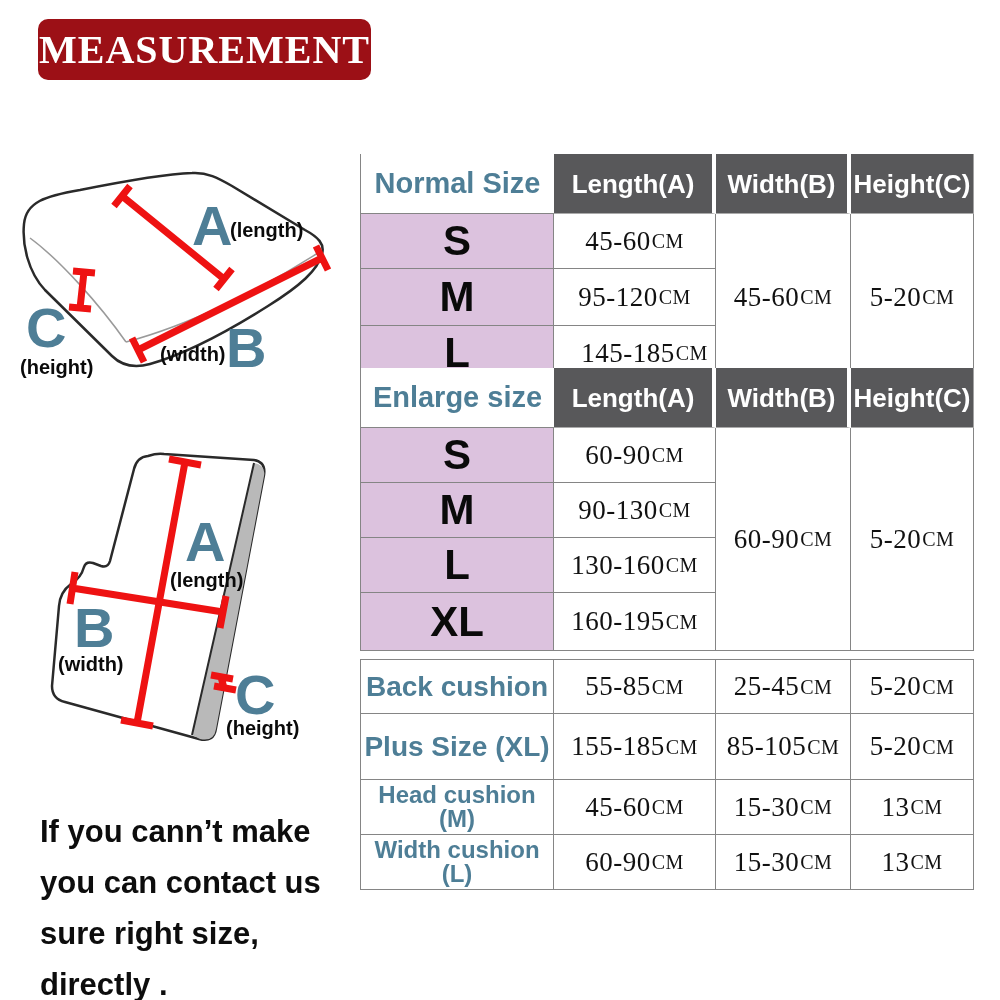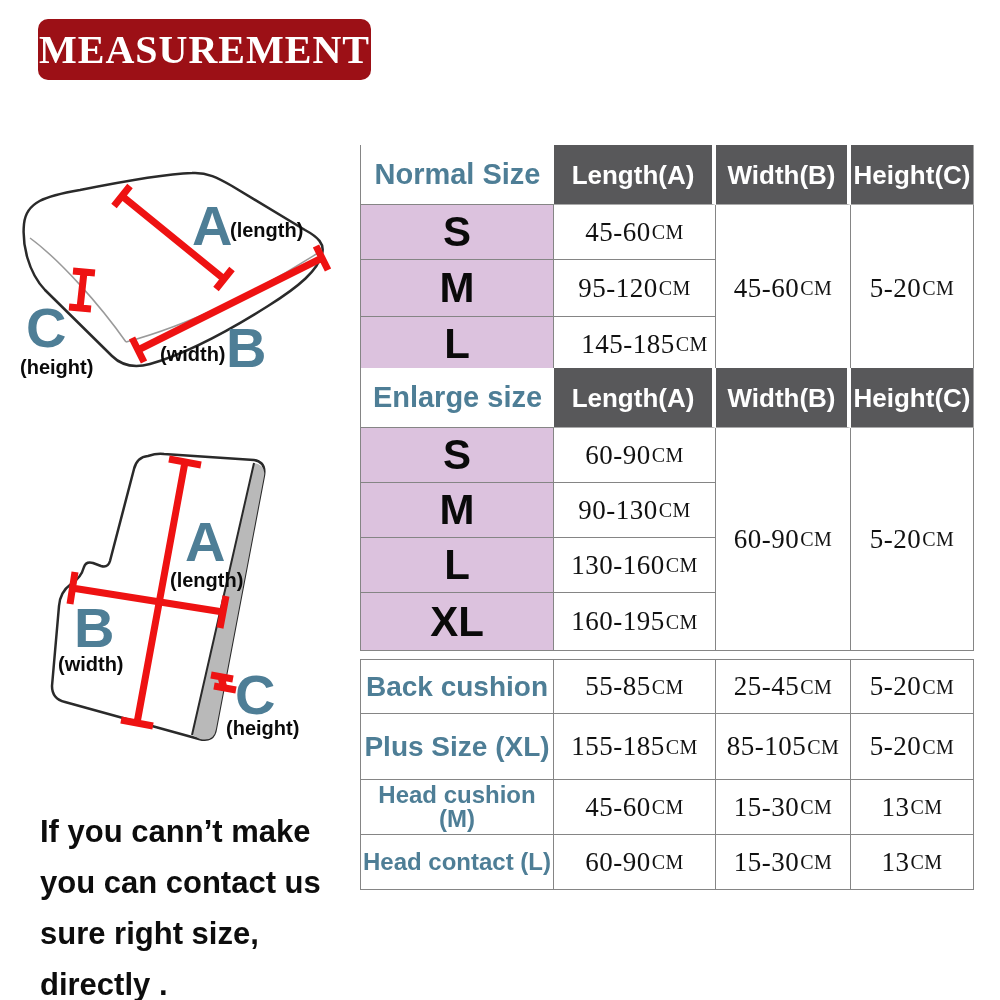--- a/index.html
+++ b/index.html
@@ -10,21 +10,21 @@
   html,body{background:#fff;}
   #canvas{position:relative;width:1000px;height:1000px;background:#fff;overflow:hidden;
           font-family:"Liberation Sans",sans-serif;}
   
   #title{position:absolute;left:38px;top:19px;width:333px;height:61px;border-radius:10px;
          background:var(--c-title_bg);color:#fff;display:flex;align-items:center;justify-content:center;
          font:700 40px "Liberation Serif",serif;letter-spacing:1px;}
   
   .tsec{position:absolute;left:360px;display:grid;grid-template-columns:193px 162px 135px 123px;
         border-left:1px solid #858585;background:#fff;}
-  #sec1{top:145px;grid-template-rows:60px 55px 57px 55px;}
+  #sec1{top:154px;grid-template-rows:60px 55px 57px 55px;}
   #sec2{top:368px;grid-template-rows:60px 55px 55px 55px 58px;}
   #sec3{top:659px;grid-template-rows:54px 66px 55px 55px;border-top:1px solid #858585;}
   .cell{display:flex;align-items:center;justify-content:center;
         border-right:1px solid #858585;border-bottom:1px solid #858585;}
   .dark{background:var(--c-header_bg);color:#fff;font:700 26px/1 "Liberation Sans",sans-serif;
         border-right:4px solid #fff;border-bottom:1px solid #aaa;}
   .dark.last{border-right:1px solid #a3a3a3;}
   .hlabel{background:#fff;color:var(--c-teal);font:700 29px/1 "Liberation Sans",sans-serif;
           border-right:none;}
   .size{background:var(--c-purple);color:#0a0a0a;font:700 42px/1 "Liberation Sans",sans-serif;}
@@ -184,21 +184,21 @@
         <span class="unit">CM</span>
       </div>
     <div class="cell val" style="grid-area:3/3;">
         <span>15-30</span>
         <span class="unit">CM</span>
       </div>
     <div class="cell val" style="grid-area:3/4;">
         <span>13</span>
         <span class="unit">CM</span>
       </div>
-    <div class="cell rlabel sm" style="grid-area:4/1;">Head contact (L)</div>
+    <div class="cell rlabel sm" style="grid-area:4/1;">Width cushion (L)</div>
     <div class="cell val" style="grid-area:4/2;">
         <span>60-90</span>
         <span class="unit">CM</span>
       </div>
     <div class="cell val" style="grid-area:4/3;">
         <span>15-30</span>
         <span class="unit">CM</span>
       </div>
     <div class="cell val" style="grid-area:4/4;">
         <span>13</span>

